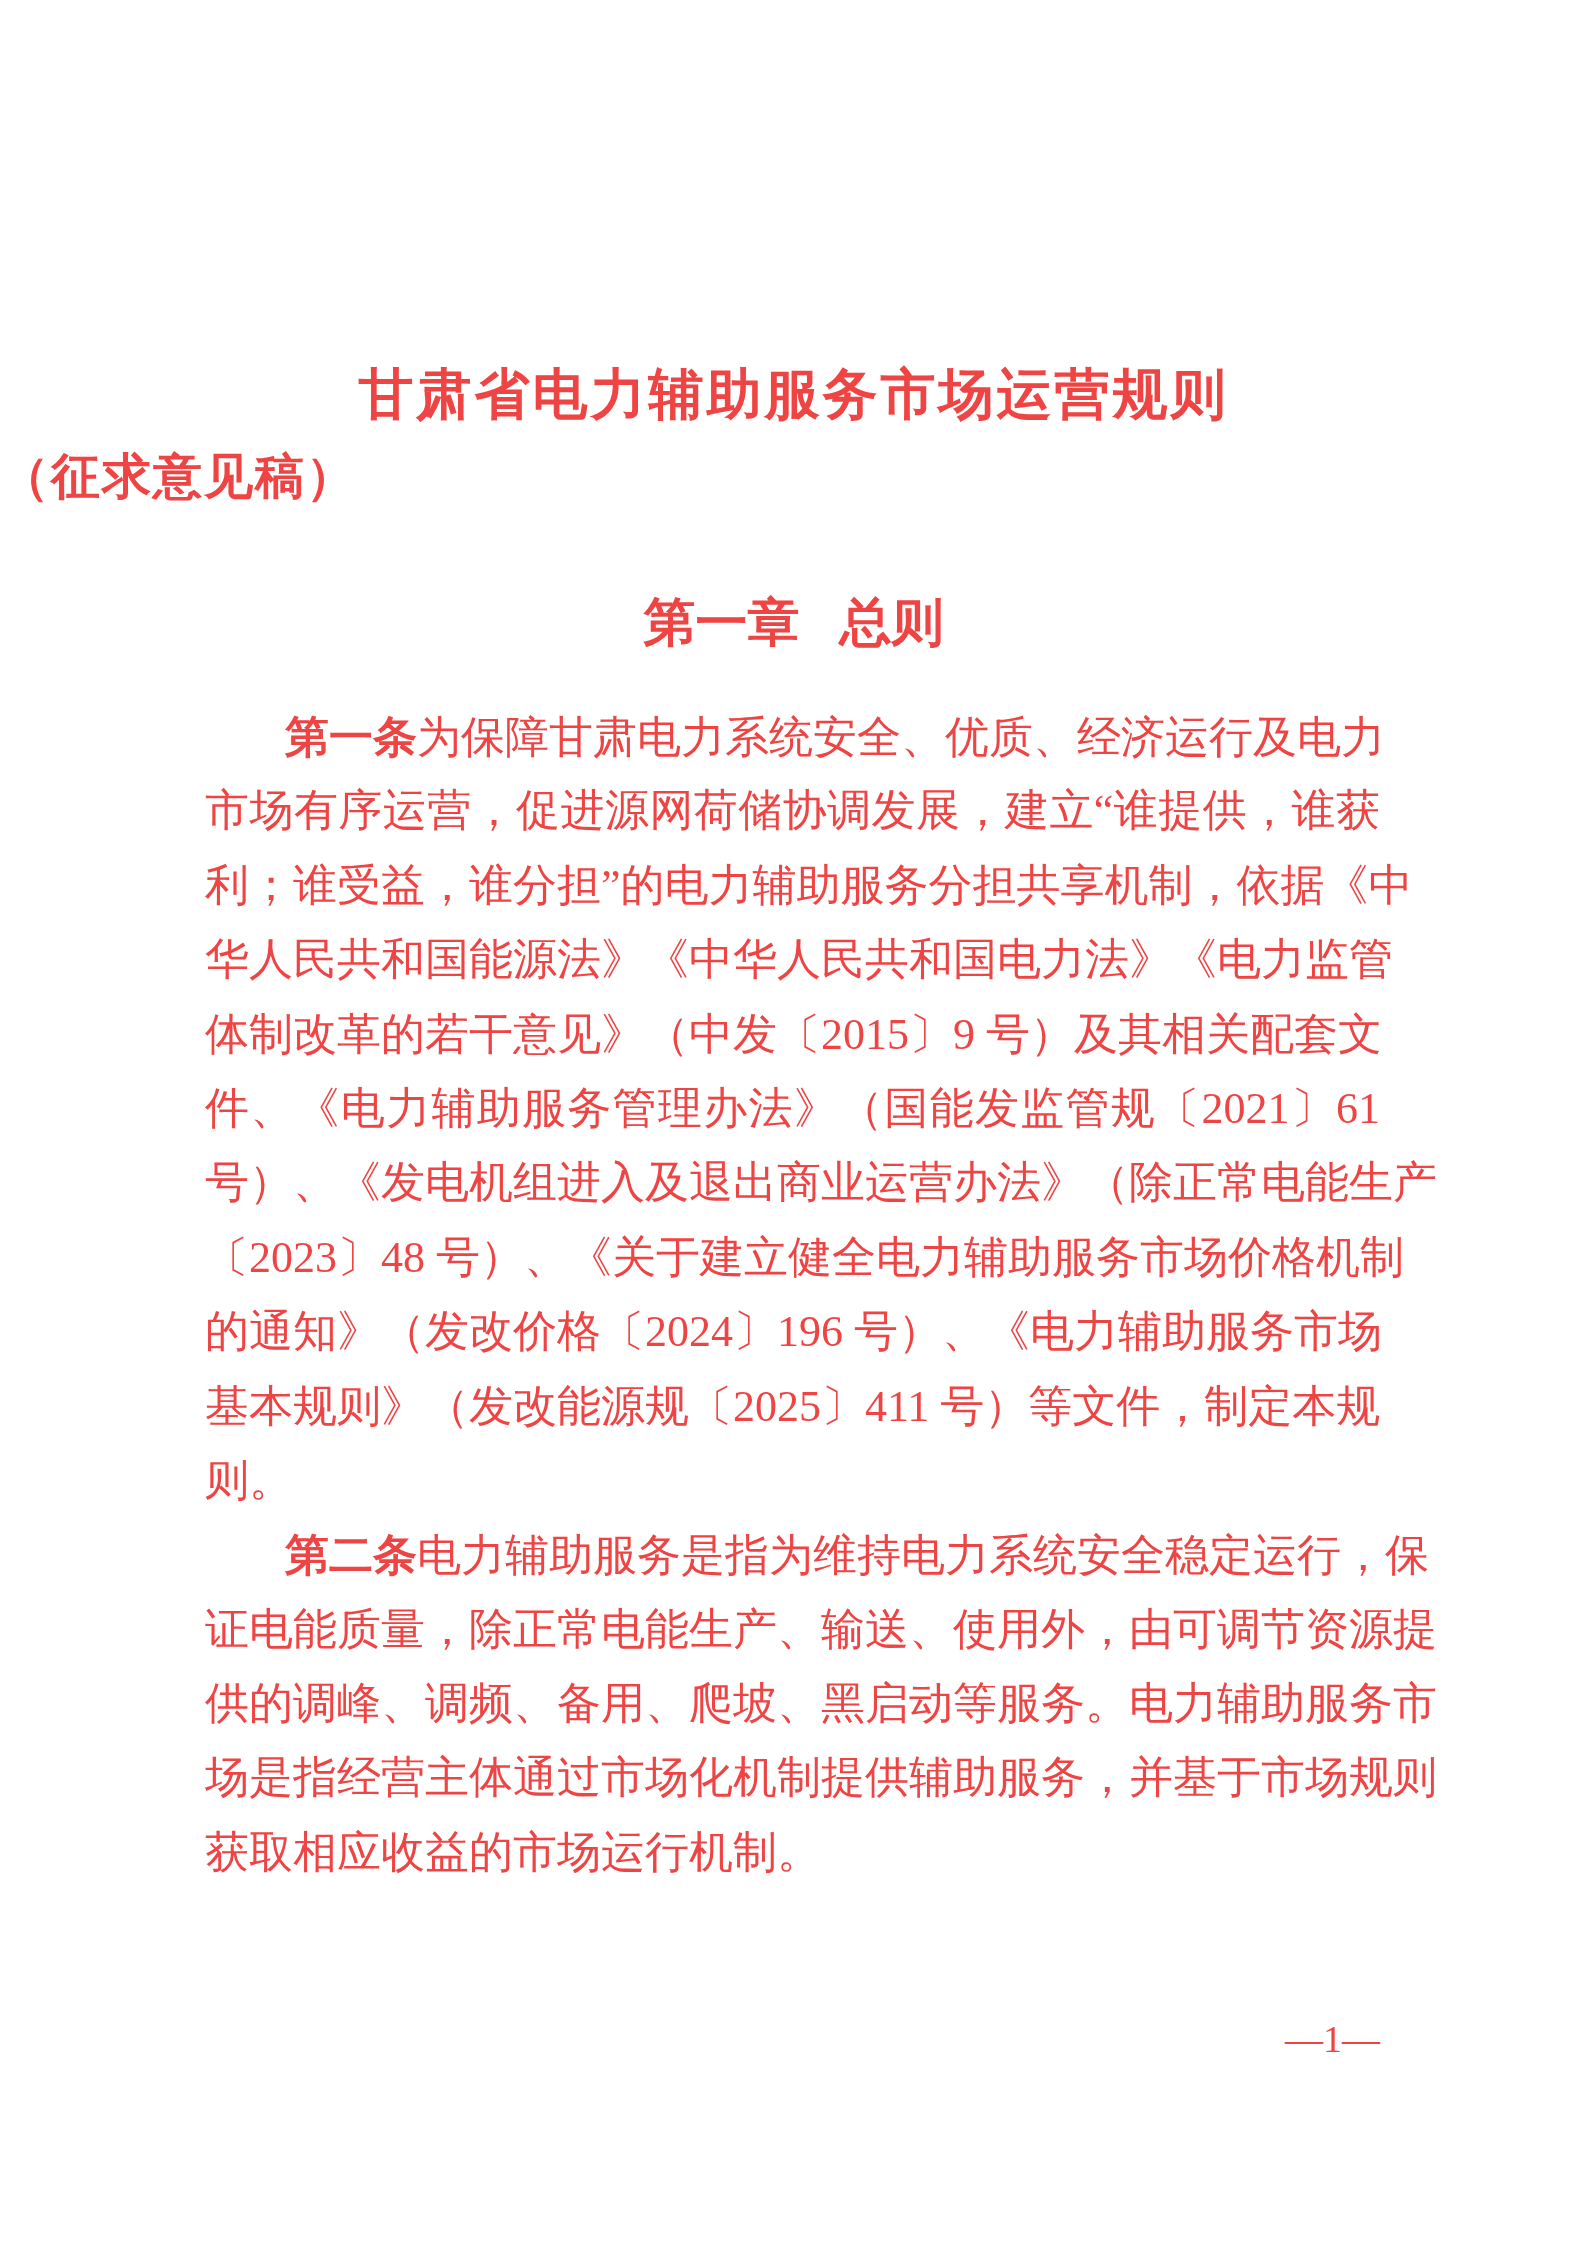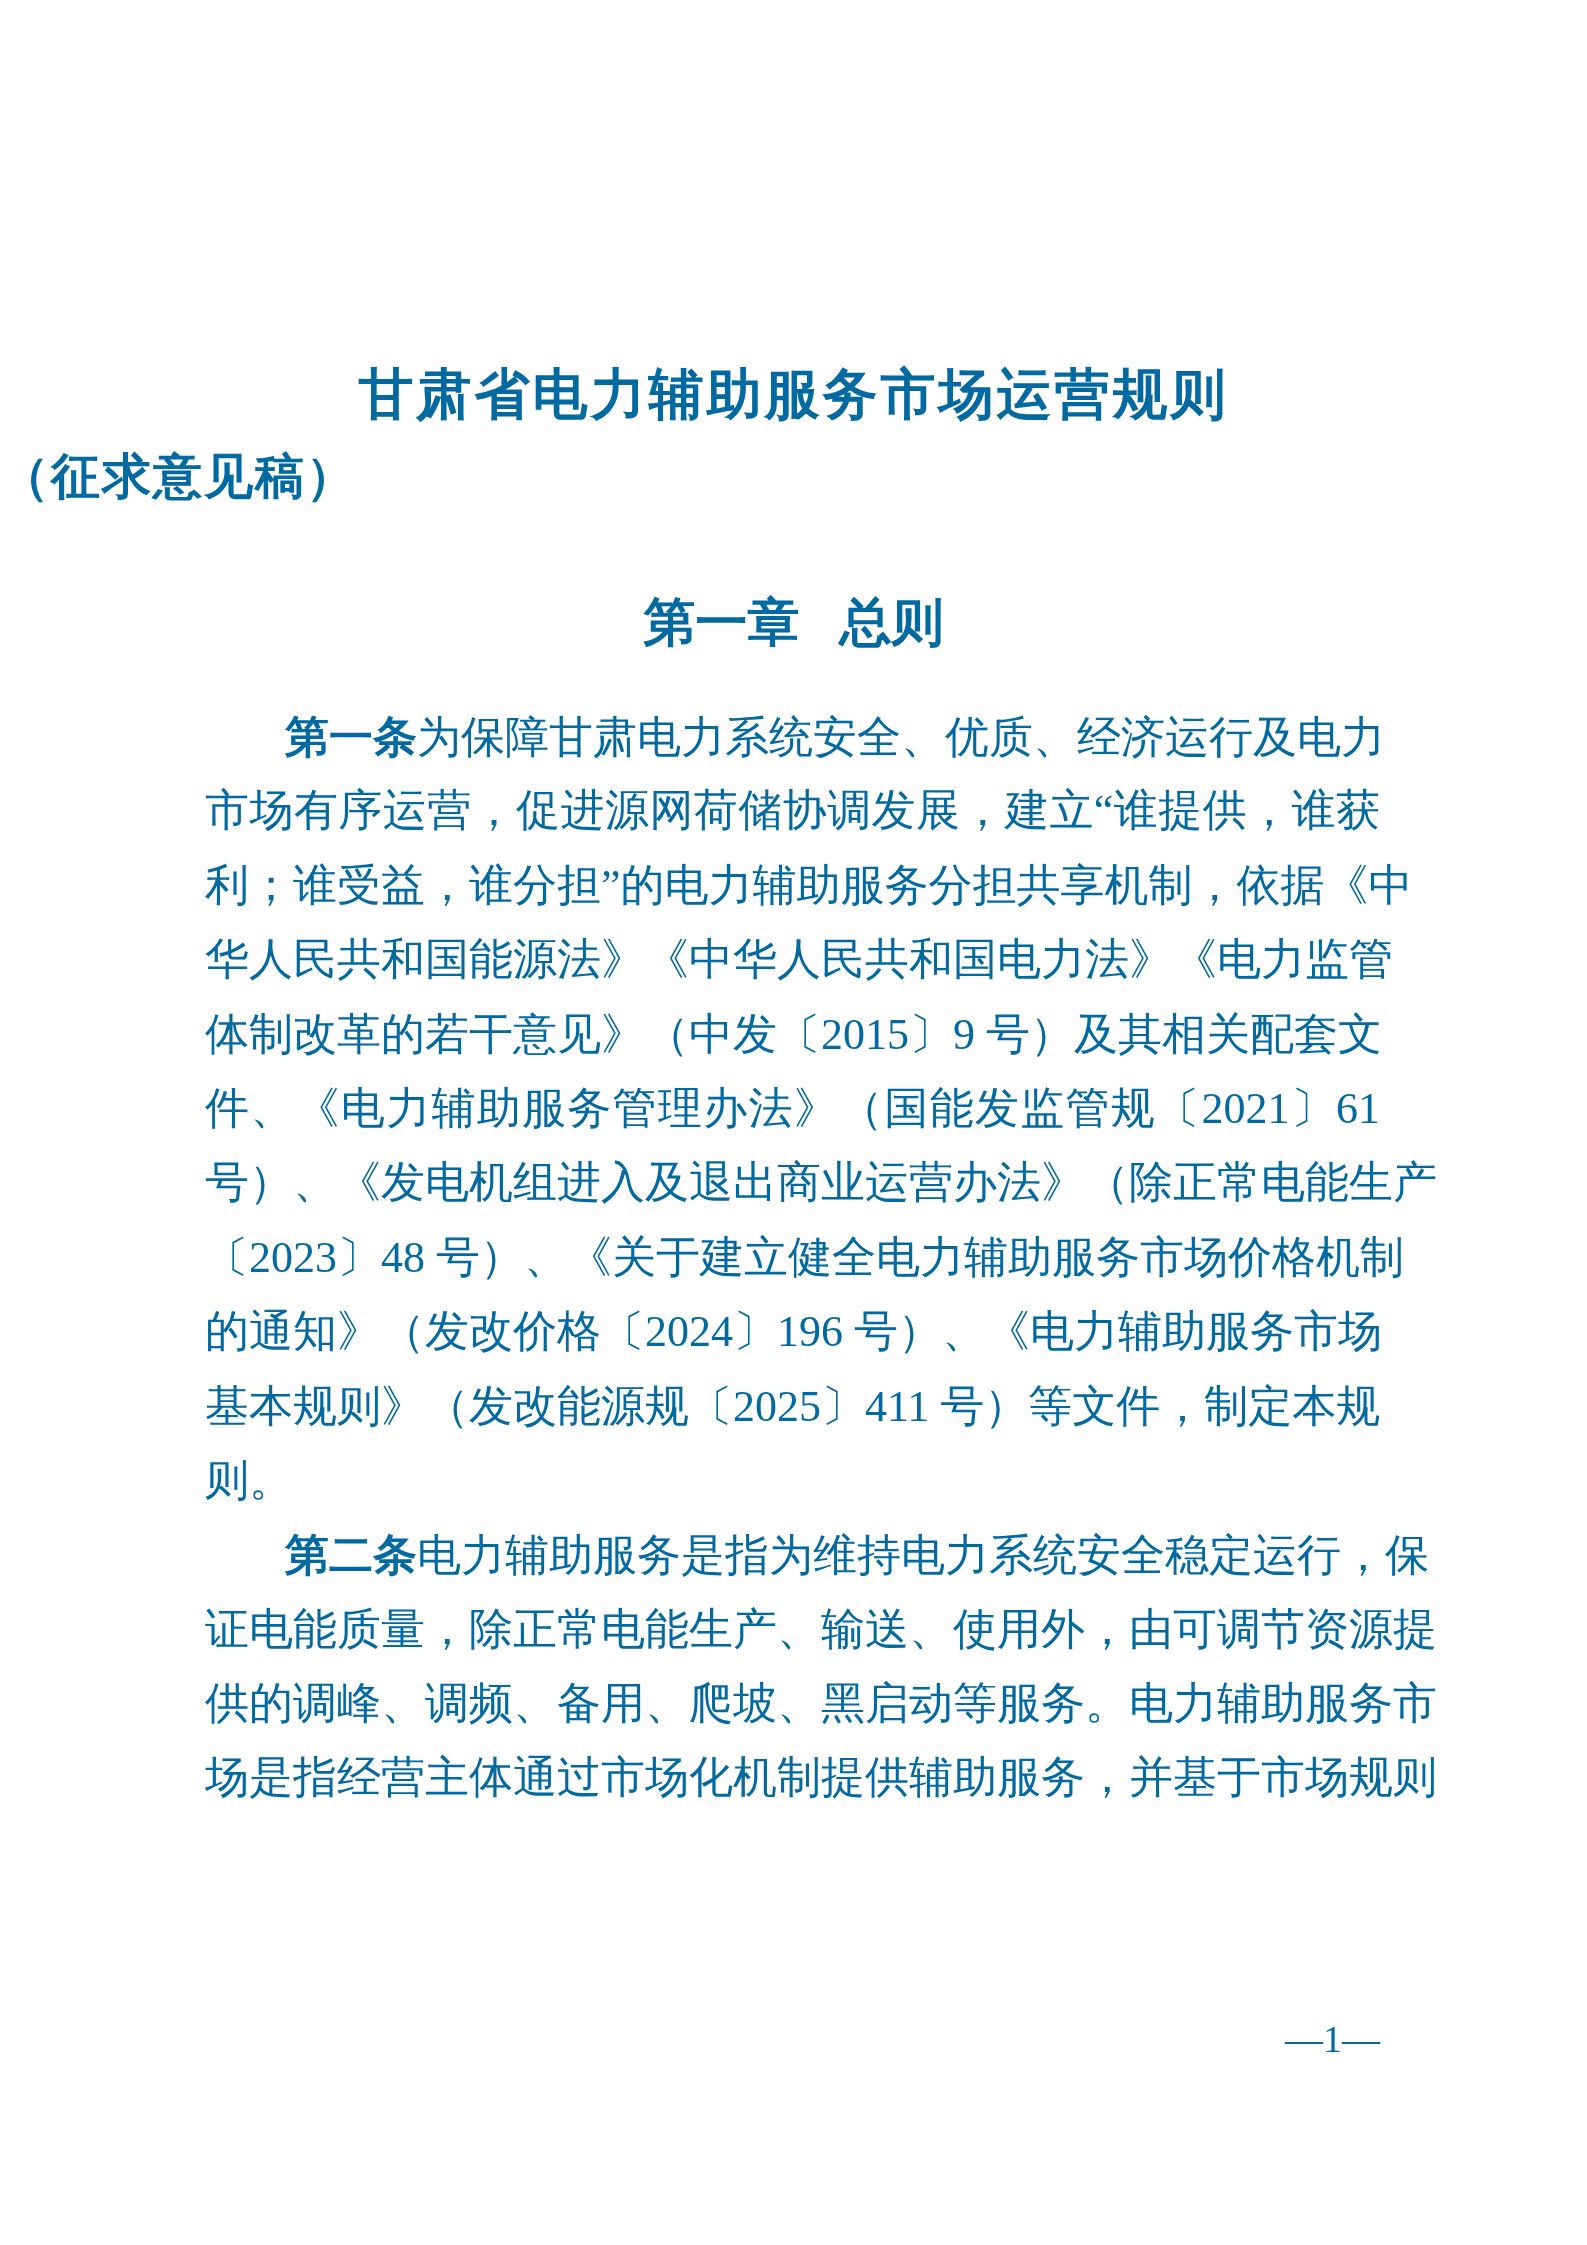--- a/index.html
+++ b/index.html
@@ -6,21 +6,21 @@
     margin: 0;
     padding: 0;
     background: #e8e8e8;
   }
   .page {
     position: relative;
     width: 1587px;
     height: 2245px;
     margin: 0 auto;
     background: #ffffff;
-    color: #0369a1;
+    color: #ef4444;
     overflow: hidden;
     font-family: "Liberation Serif", "DejaVu Serif", serif;
   }
   .doc-title {
     position: absolute;
     top: 362px;
     left: 0;
     width: 100%;
     text-align: center;
     font-family: "DejaVu Serif", "Liberation Serif", serif;
@@ -125,19 +125,20 @@
       <div class="line last">则。</div>
     </div>
 
     <div class="para">
       <div class="line first">
         <span class="lead">第二条</span><span>电力辅助服务是指为维持电力系统安全稳定运行，保</span>
       </div>
       <div class="line">证电能质量，除正常电能生产、输送、使用外，由可调节资源提</div>
       <div class="line">供的调峰、调频、备用、爬坡、黑启动等服务。电力辅助服务市</div>
       <div class="line">场是指经营主体通过市场化机制提供辅助服务，并基于市场规则</div>
+      <div class="line last">获取相应收益的市场运行机制。</div>
     </div>
 
   </div>
 
   <div class="page-number">—1—</div>
 
 </div>
 
 </body></html>

